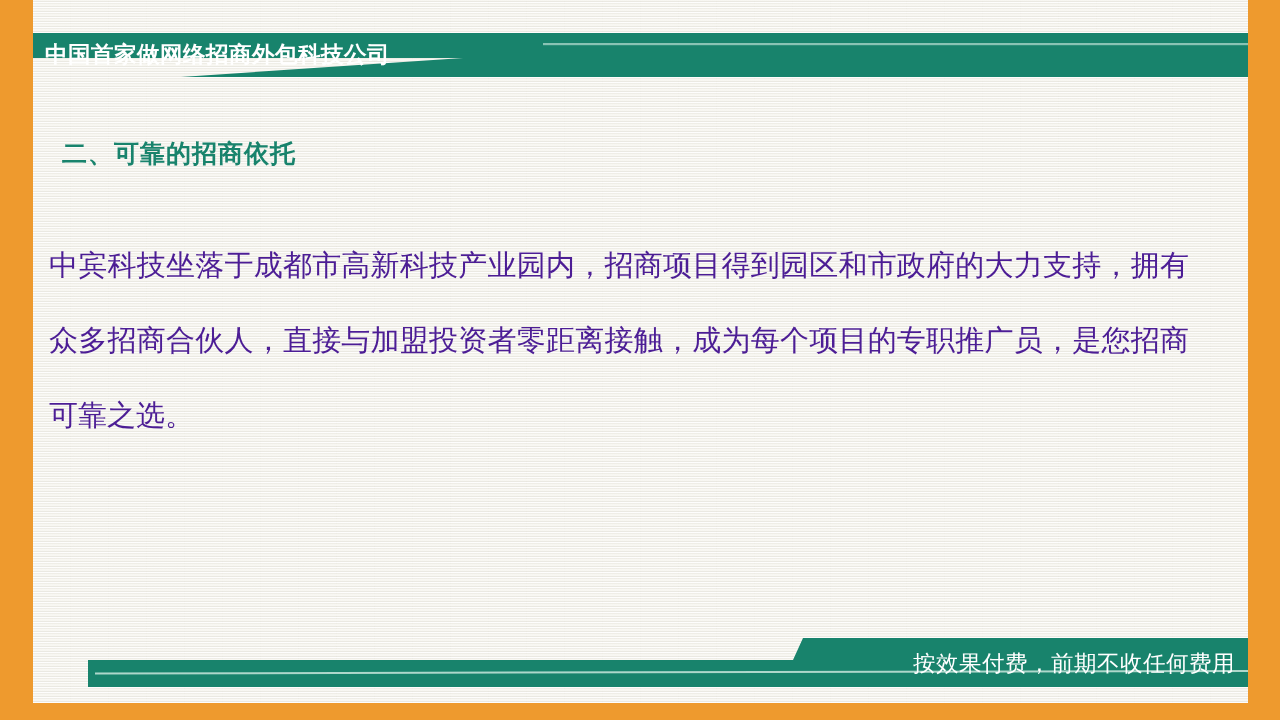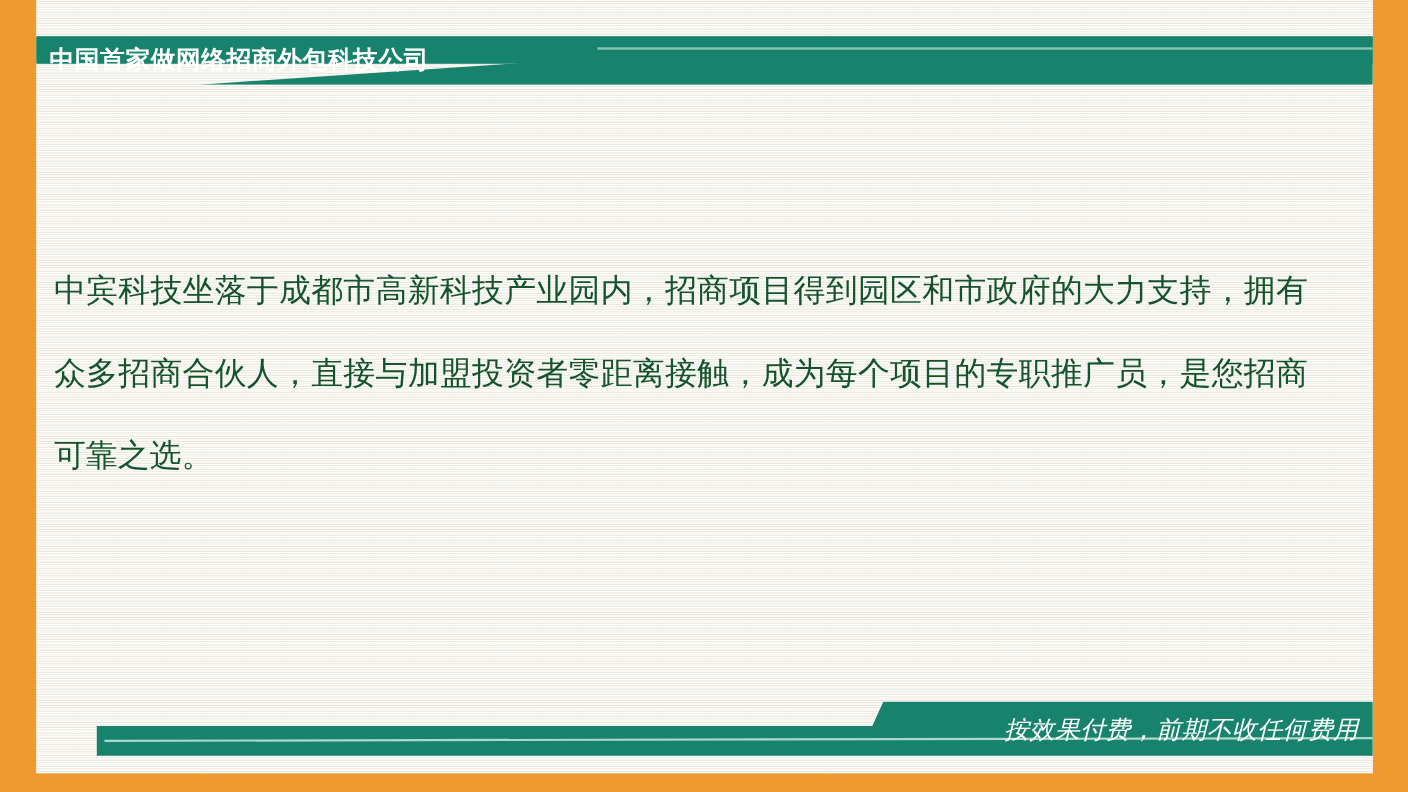--- a/index.html
+++ b/index.html
@@ -82,21 +82,21 @@
     letter-spacing: 1px;
     white-space: nowrap;
     z-index: 5;
   }
 
   .body-copy {
     position: absolute;
     left: 49px;
     top: 228px;
     width: 1140px;
-    color: #14532d;
+    color: #4c1d95;
     font-family: "Liberation Serif", "DejaVu Serif", serif;
     font-size: 29px;
     line-height: 75px;
     text-align: justify;
     text-justify: inter-ideograph;
     z-index: 5;
   }
 
   
   .footer-band {
@@ -113,21 +113,20 @@
     right: 45px;
     top: 648px;
     height: 32px;
     line-height: 32px;
     color: #ffffff;
     font-size: 22.5px;
     letter-spacing: 0.5px;
     white-space: nowrap;
     text-align: center;
     z-index: 6;
-    font-style: italic;
   }
 </style>
 </head>
 <body>
 
 <div id="slide">
 
   <div class="paper"></div>
 
   <div class="header-band">
@@ -135,20 +134,21 @@
 
       <path d="M0,0 L1215,0 L1215,44 L148,44 L445,24 L0,24 Z" fill="#18836c"></path>
       <rect x="0" y="0" width="1215" height="25" fill="#18836c"></rect>
 
       <rect x="510" y="10" width="705" height="2.2" fill="#8fc6b8" opacity="0.95"></rect>
     </svg>
   </div>
 
   <div class="header-title">中国首家做网络招商外包科技公司</div>
 
+  <div class="section-heading">二、可靠的招商依托</div>
 
   <div class="body-copy">中宾科技坐落于成都市高新科技产业园内，招商项目得到园区和市政府的大力支持，拥有众多招商合伙人，直接与加盟投资者零距离接触，成为每个项目的专职推广员，是您招商可靠之选。</div>
 
   <div class="footer-band">
     <svg width="1215" height="62" viewBox="0 0 1215 62" preserveAspectRatio="none">
 
       <path d="M1215,12 L1215,61 L55,61 L55,34 L760,34 L770,12 Z" fill="#18836c"></path>
 
       <path d="M55,34 L760,34 L775,12 L1215,12 L1215,19 L770,19 L758,40 L62,40 Z" fill="#18836c" opacity="0"></path>
 

